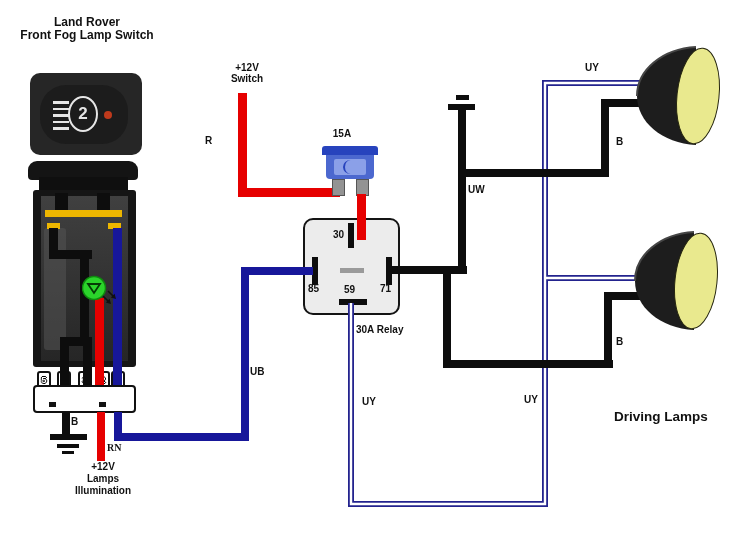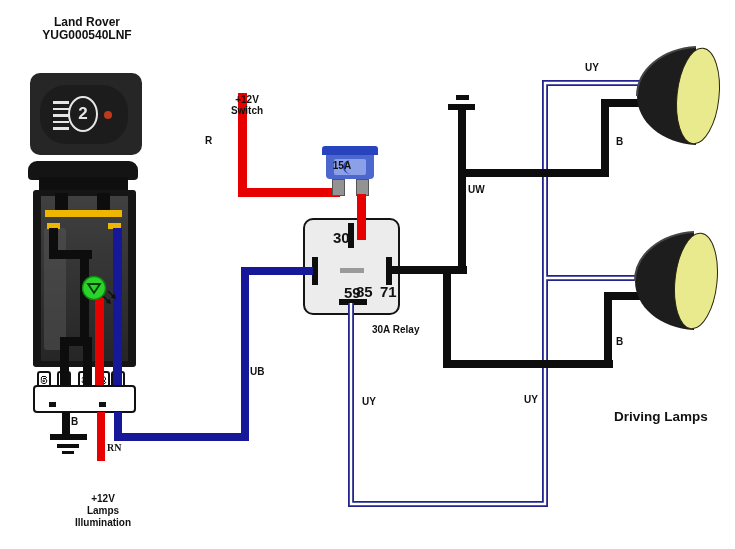--- a/index.html
+++ b/index.html
@@ -1,41 +1,41 @@
 <!DOCTYPE html>
 <html><head>
 <meta charset="utf-8">
 <style>
   html,body{margin:0;padding:0;background:#fff;}
   #canvas{position:relative;width:735px;height:549px;background:#fff;overflow:hidden;
           font-family:"Liberation Sans",sans-serif;}
   .abs{position:absolute;}
   .lbl{position:absolute;font-weight:bold;font-size:10px;color:#111;white-space:nowrap;}
-  .lbl-c{text-align:center;margin-top:32px;}
+  .lbl-c{text-align:center;}
   .wire{position:absolute;}
   .wire-black{background:#0d0d0d;}
   .wire-red{background:#e60000;}
   .wire-blue{background:#17179a;}
   .gndbar{position:absolute;background:#0d0d0d;}
   .pin-tab{position:absolute;width:14px;height:17px;background:#fff;border:2px solid #111;
            border-radius:3px;box-sizing:border-box;text-align:center;font-size:9.5px;
            font-weight:bold;line-height:13px;color:#fff;
            text-shadow:-1px 0 #000,1px 0 #000,0 -1px #000,0 1px #000;}
   .relay-blade{position:absolute;background:#0d0d0d;}
-  .relay-lbl{position:absolute;font-weight:bold;font-size:15px;color:#111;}
+  .relay-lbl{position:absolute;font-weight:bold;font-size:10px;color:#111;}
   .dash5{position:absolute;width:16px;height:2.5px;background:#e6e6e6;}
 </style>
 </head>
 <body>
 
 <div id="canvas">
 
   <div class="abs" style="left:12px;top:16px;width:150px;text-align:center;font-weight:bold;font-size:12px;line-height:12.5px;color:#111;">
     <div>Land Rover</div>
-    <div>YUG000540LNF</div>
+    <div>Front Fog Lamp Switch</div>
   </div>
 
   <div class="abs" style="left:30px;top:73px;width:112px;height:82px;background:#262626;border-radius:10px;"></div>
   <div class="abs" style="left:40px;top:85px;width:88px;height:59px;background:#1c1c1c;border-radius:26px;"></div>
 
   <div>
     <div class="dash5" style="left:53px;top:101px;"></div>
     <div class="dash5" style="left:53px;top:107.5px;"></div>
     <div class="dash5" style="left:53px;top:114px;"></div>
     <div class="dash5" style="left:53px;top:120.5px;"></div>
@@ -144,24 +144,24 @@
   </svg>
 
   <div class="lbl lbl-c" style="left:217px;top:62px;width:60px;">
     <div>+12V</div>
     <div>Switch</div>
   </div>
   <div class="lbl" style="left:205px;top:135px;">R</div>
   <div class="lbl lbl-c" style="left:324px;top:128px;width:36px;">15A</div>
 
   <div class="relay-lbl" style="left:333px;top:229px;">30</div>
-  <div class="relay-lbl" style="left:308px;top:283px;margin-left:48px;">85</div>
+  <div class="relay-lbl" style="left:308px;top:283px;">85</div>
   <div class="relay-lbl" style="left:344px;top:284px;">59</div>
   <div class="relay-lbl" style="left:380px;top:283px;">71</div>
-  <div class="lbl" style="left:372px;top:324px;">30A Relay</div>
+  <div class="lbl" style="left:356px;top:324px;">30A Relay</div>
 
   <div class="lbl" style="left:250px;top:366px;">UB</div>
   <div class="lbl" style="left:468px;top:184px;">UW</div>
   <div class="lbl" style="left:585px;top:62px;">UY</div>
   <div class="lbl" style="left:362px;top:396px;">UY</div>
   <div class="lbl" style="left:524px;top:394px;">UY</div>
   <div class="lbl" style="left:616px;top:136px;">B</div>
   <div class="lbl" style="left:616px;top:336px;">B</div>
   <div class="lbl" style="left:71px;top:416px;">B</div>
   <div class="lbl" style="left:107px;top:442px;font-family:Liberation Serif, serif;">RN</div>

